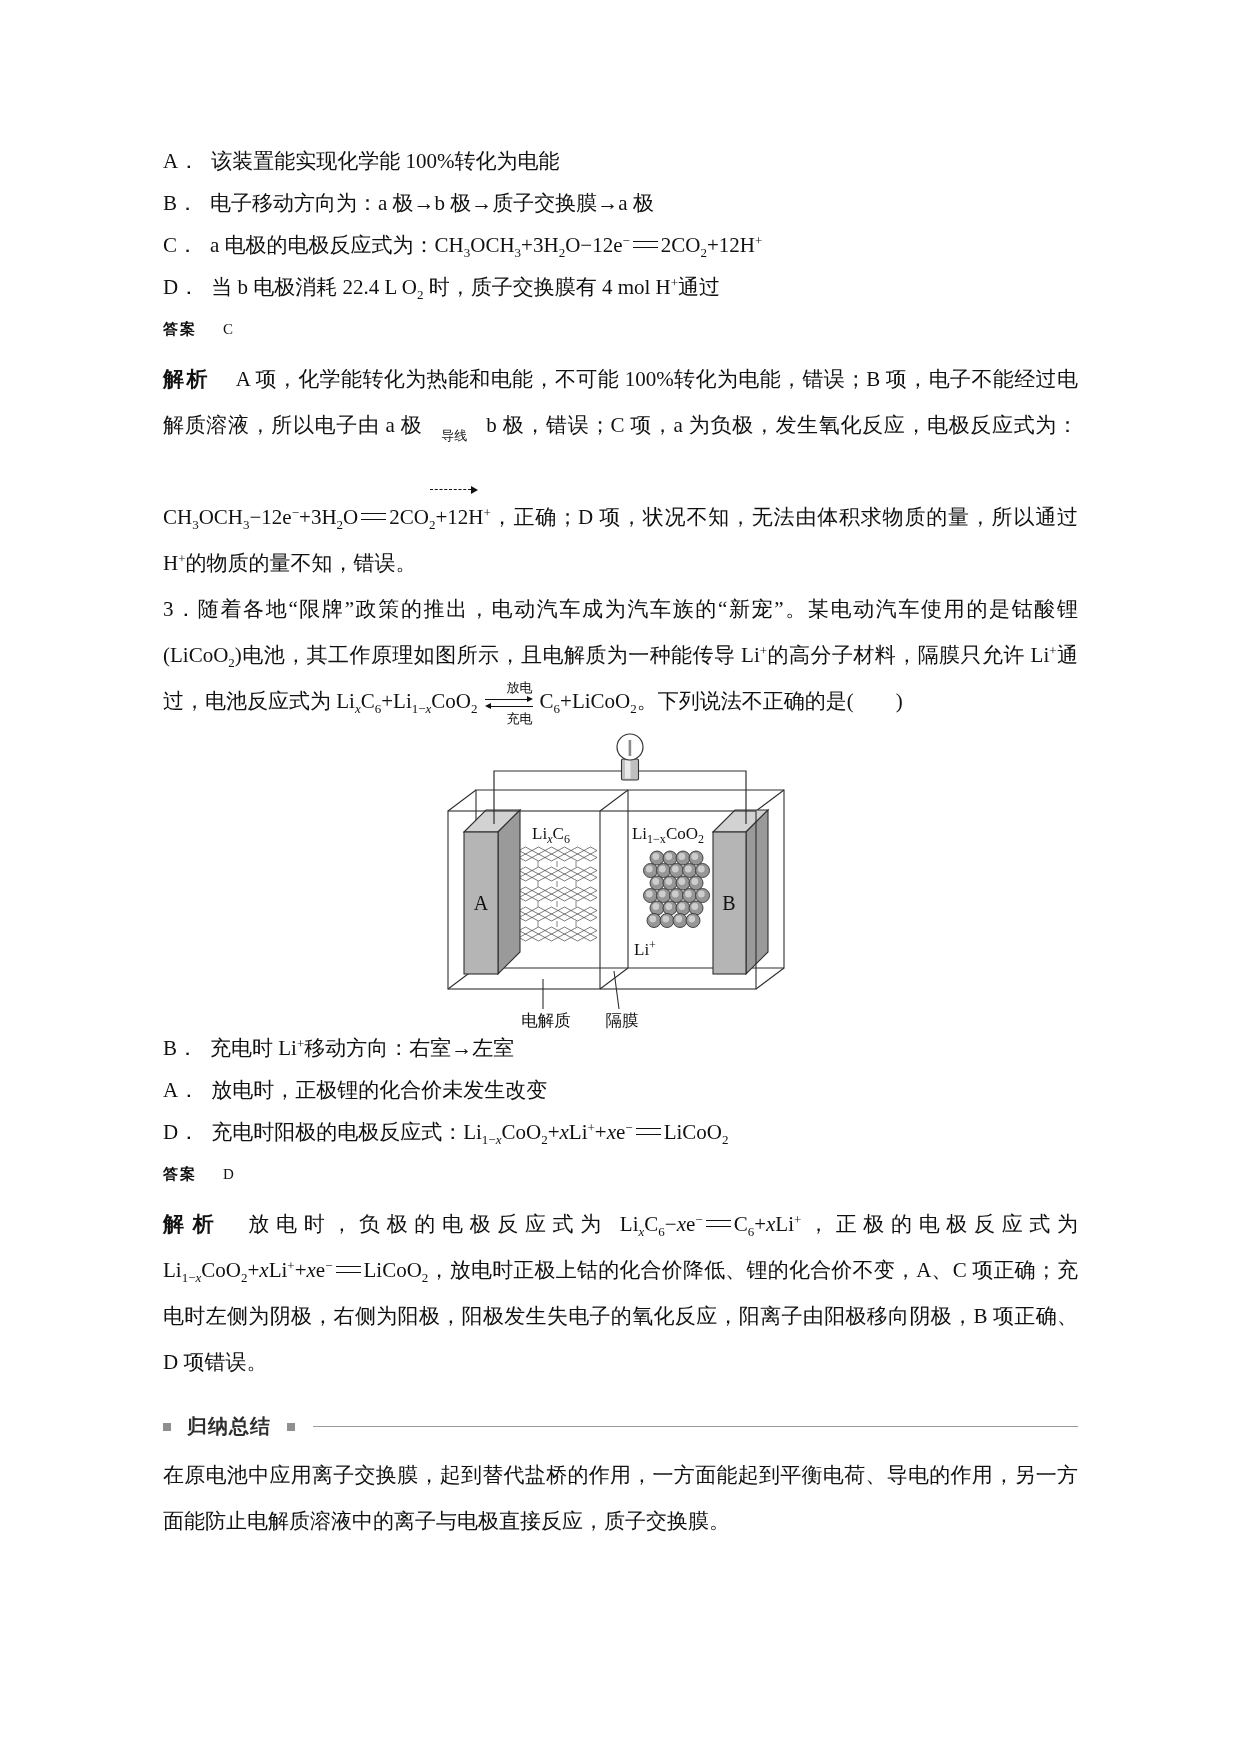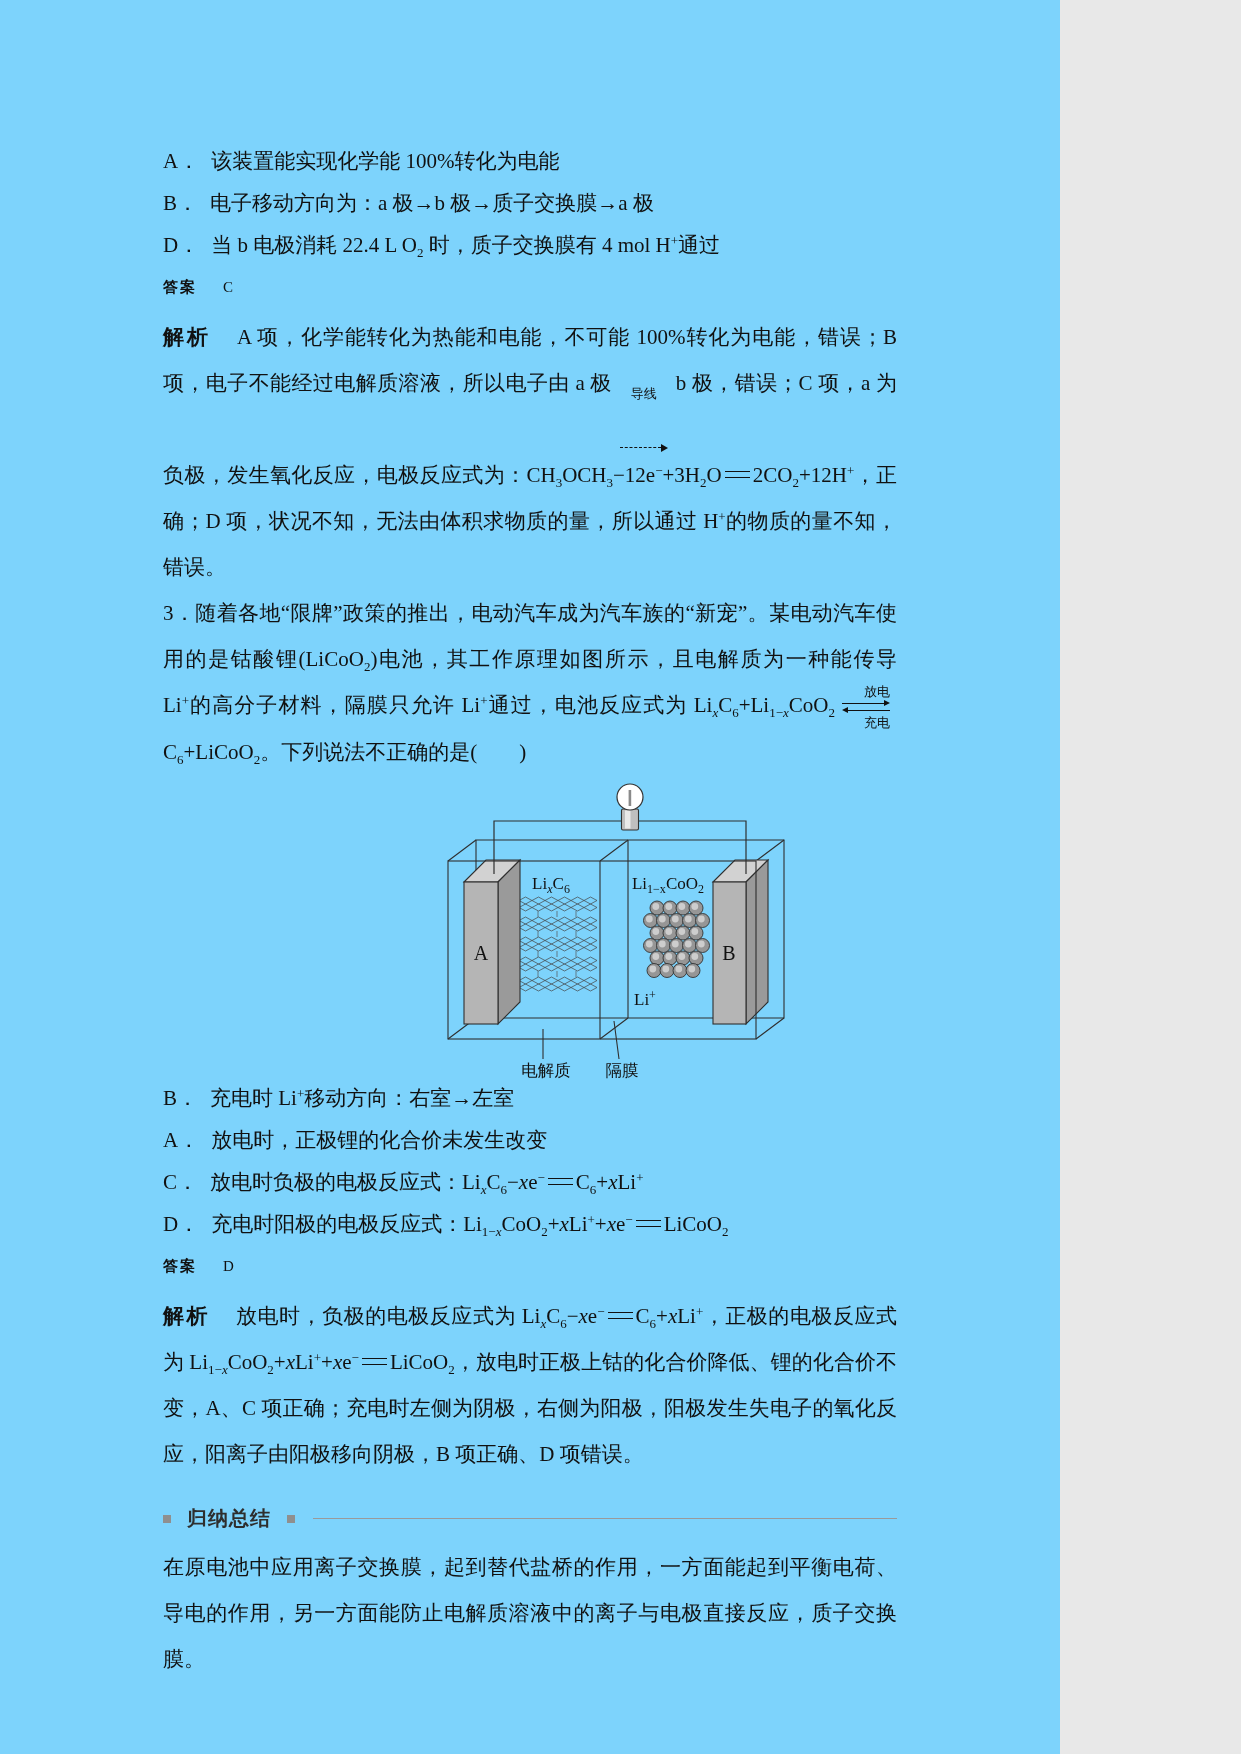--- a/index.html
+++ b/index.html
@@ -1,19 +1,19 @@
 <!DOCTYPE html>
 <html><head>
 <meta charset="utf-8">
 <style>
   html,body{margin:0;padding:0;background:#e8e8e8;}
   .page{
     position:relative;
-    width:1060px;height:1754px;
-    background:#7dd3fc;
+    width:1241px;height:1754px;
+    background:#ffffff;
     box-sizing:border-box;
     padding:146px 163px 0 163px;
     font-family:"Liberation Serif","DejaVu Serif",serif;
     color:#111;
     overflow:hidden;
   }
   .opt{font-size:21px;line-height:30px;margin-bottom:12px;text-align:left;}
   .opt .ol{margin-right:12px;}
   sub,sup{font-size:13px;line-height:0;}
   sub{vertical-align:-5px;}
@@ -62,20 +62,21 @@
   .rule{flex:1;height:0;border-top:1.7px solid #9a9a9a;margin-left:2px;}
   i{font-style:italic;}
 </style>
 </head>
 <body>
 
 <div class="page">
 
   <div class="opt"><span class="ol">A．</span><span>该装置能实现化学能 100%转化为电能</span></div>
   <div class="opt"><span class="ol">B．</span><span>电子移动方向为：a 极→b 极→质子交换膜→a 极</span></div>
+  <div class="opt"><span class="ol">C．</span><span>a 电极的电极反应式为：CH<sub>3</sub>OCH<sub>3</sub>+3H<sub>2</sub>O−12e<sup>−</sup><span class="deq"></span>2CO<sub>2</sub>+12H<sup>+</sup></span></div>
   <div class="opt"><span class="ol">D．</span><span>当 b 电极消耗 22.4 L O<sub>2</sub> 时，质子交换膜有 4 mol H<sup>+</sup>通过</span></div>
 
   <div class="ansrow">
     <span class="tag">答案</span><span>C</span>
   </div>
 
   <p class="para">
     <span class="tag">解析</span><span>A 项，化学能转化为热能和电能，不可能 100%转化为电能，错误；B 项，电子不能经过电解质溶液，所以电子由 a 极<span class="wire">
           <span class="lbl">导线</span>
           <span class="shaft"></span>
@@ -180,21 +181,20 @@
     <text x="277" y="110" text-anchor="middle" font-size="17" font-family="Liberation Serif,serif" fill="#111"><tspan>Li</tspan><tspan dy="4" font-size="12">1−x</tspan><tspan dy="-4">CoO</tspan><tspan dy="4" font-size="12">2</tspan></text>
     <text x="243" y="226" font-size="17" font-family="Liberation Serif,serif" fill="#111"><tspan>Li</tspan><tspan dy="-6" font-size="12">+</tspan></text>
 
     <path d="M152,250 V280 M223,242 L228,280" stroke="#2f2f2f" stroke-width="1.1" fill="none"></path>
     <text x="155" y="297" text-anchor="middle" font-size="16.5" fill="#111">电解质</text>
     <text x="231" y="297" text-anchor="middle" font-size="16.5" fill="#111">隔膜</text>
   </svg>
 
   <div class="opt"><span class="ol">B．</span><span>充电时 Li<sup>+</sup>移动方向：右室→左室</span></div>
   <div class="opt"><span class="ol">A．</span><span>放电时，正极锂的化合价未发生改变</span></div>
-  <div class="opt"><span class="ol">C．</span><span>放电时负极的电极反应式：Li<sub><i>x</i></sub>C<sub>6</sub>−<i>x</i>e<sup>−</sup><span class="deq"></span>C<sub>6</sub>+<i>x</i>Li<sup>+</sup></span></div>
   <div class="opt"><span class="ol">D．</span><span>充电时阳极的电极反应式：Li<sub>1−<i>x</i></sub>CoO<sub>2</sub>+<i>x</i>Li<sup>+</sup>+<i>x</i>e<sup>−</sup><span class="deq"></span>LiCoO<sub>2</sub></span></div>
 
   <div class="ansrow">
     <span class="tag">答案</span><span>D</span>
   </div>
 
   <p class="para">
     <span class="tag">解析</span><span>放电时，负极的电极反应式为 Li<sub><i>x</i></sub>C<sub>6</sub>−<i>x</i>e<sup>−</sup><span class="deq"></span>C<sub>6</sub>+<i>x</i>Li<sup>+</sup>，正极的电极反应式为 Li<sub>1−<i>x</i></sub>CoO<sub>2</sub>+<i>x</i>Li<sup>+</sup>+<i>x</i>e<sup>−</sup><span class="deq"></span>LiCoO<sub>2</sub>，放电时正极上钴的化合价降低、锂的化合价不变，A、C 项正确；充电时左侧为阴极，右侧为阳极，阳极发生失电子的氧化反应，阳离子由阳极移向阴极，B 项正确、D 项错误。</span>
   </p>
 

